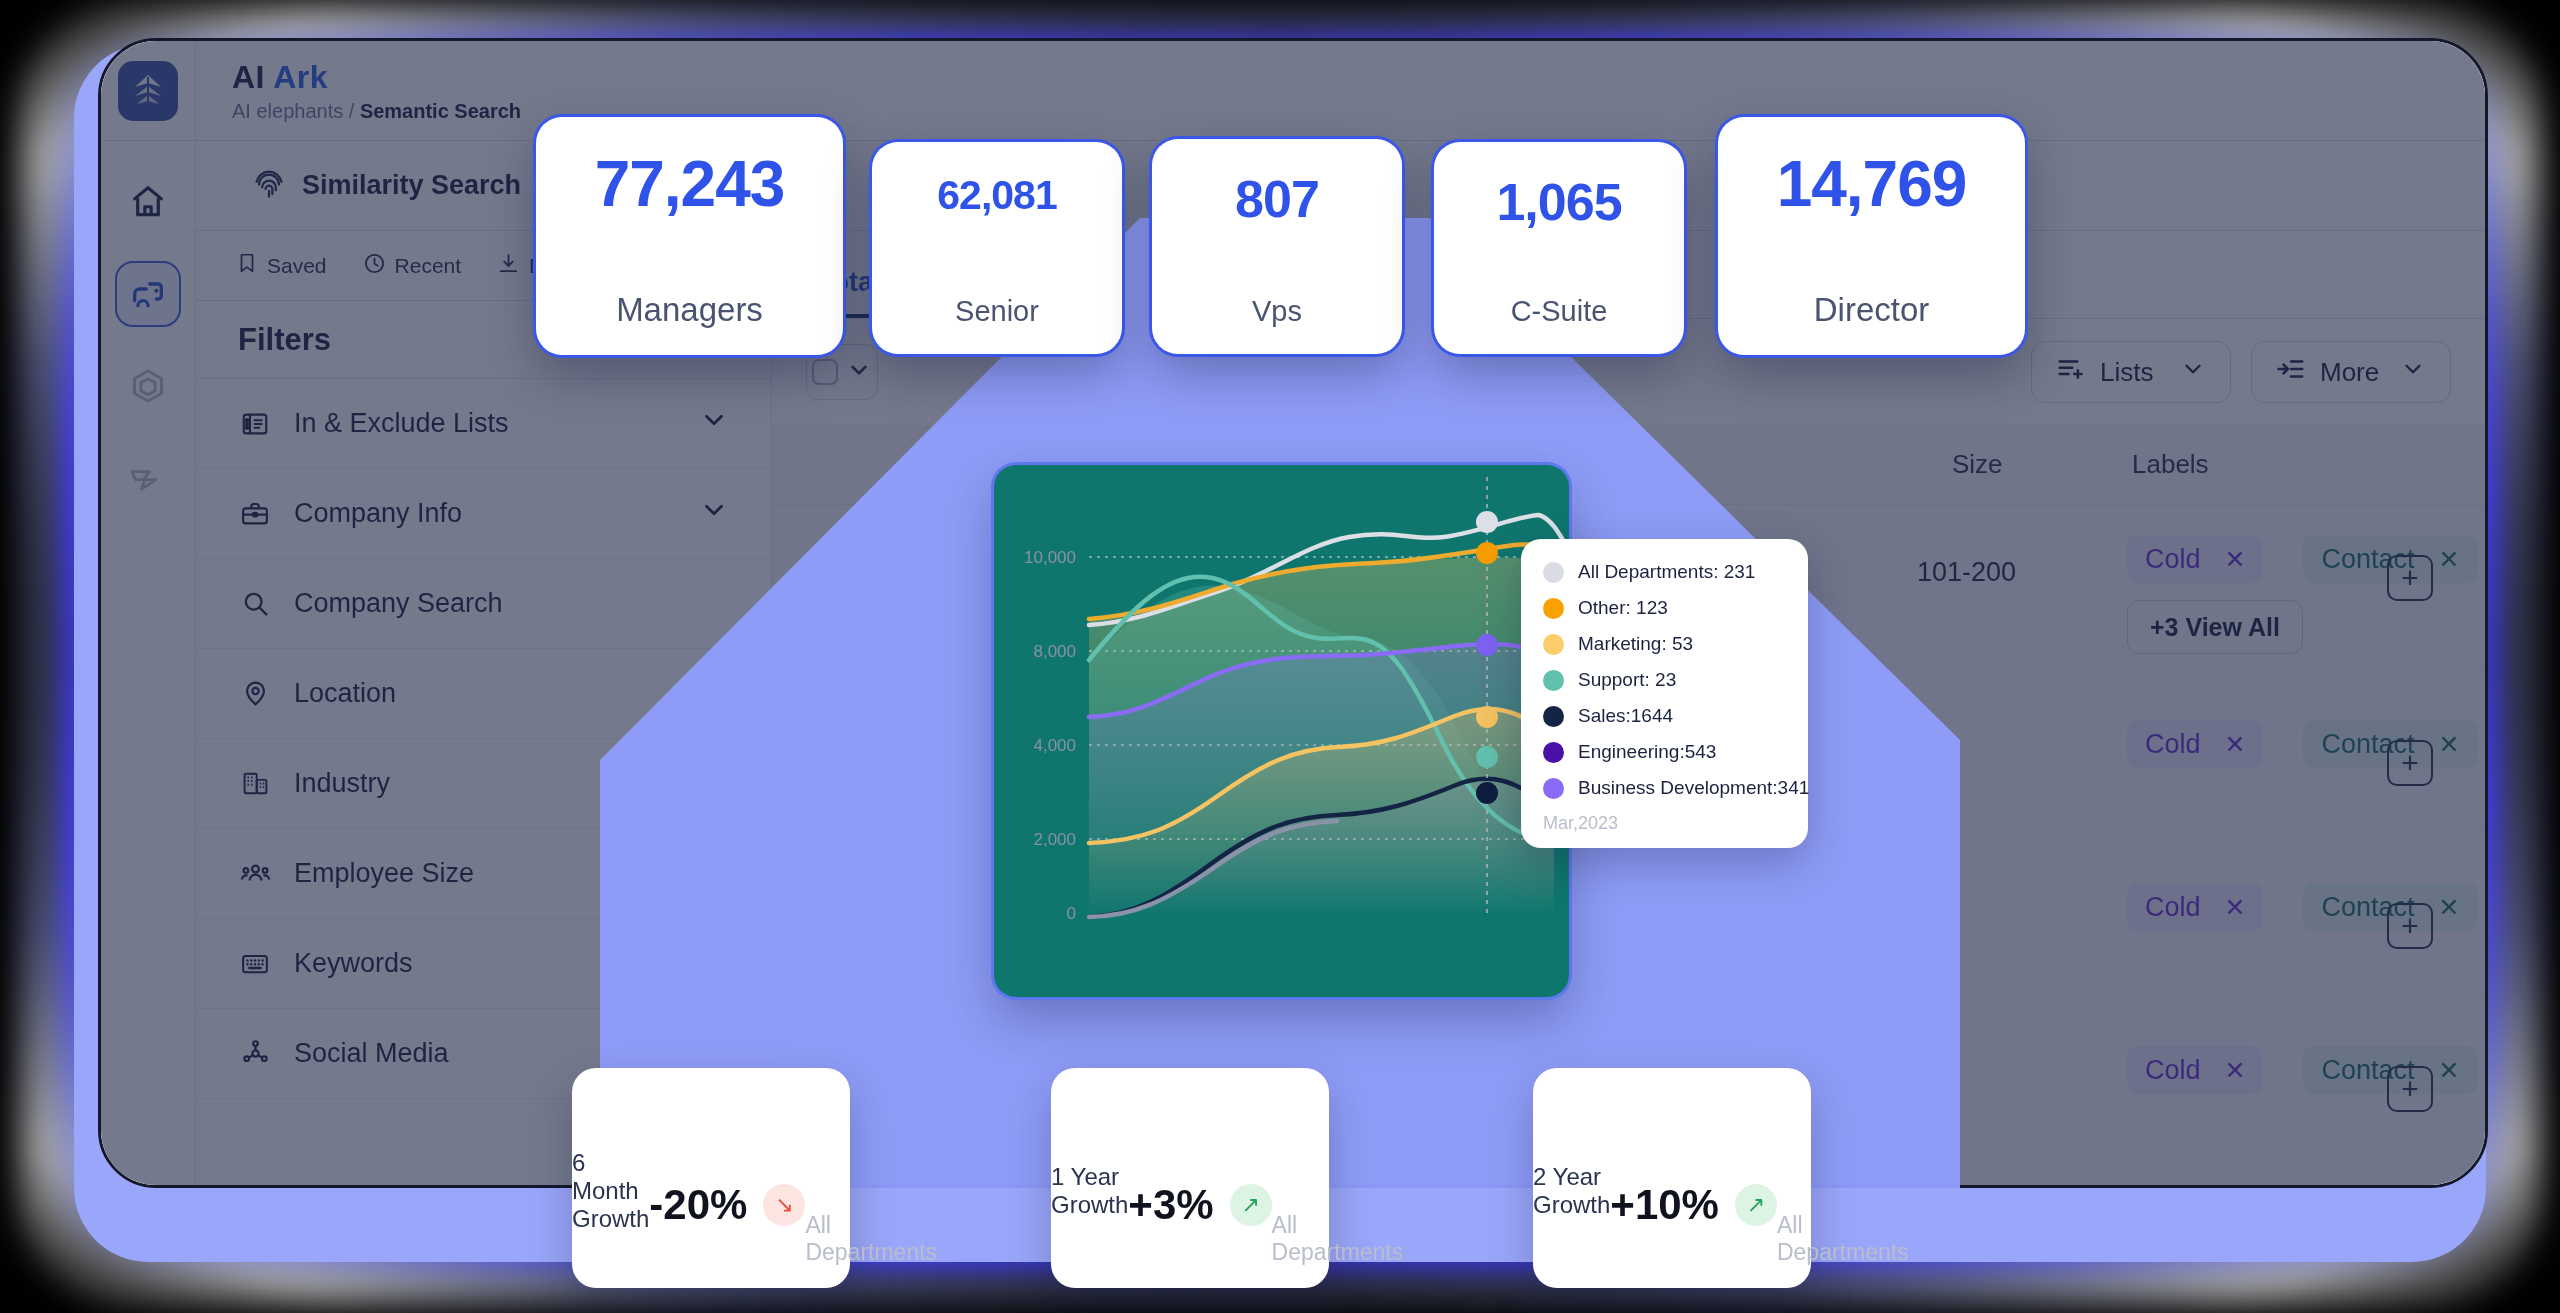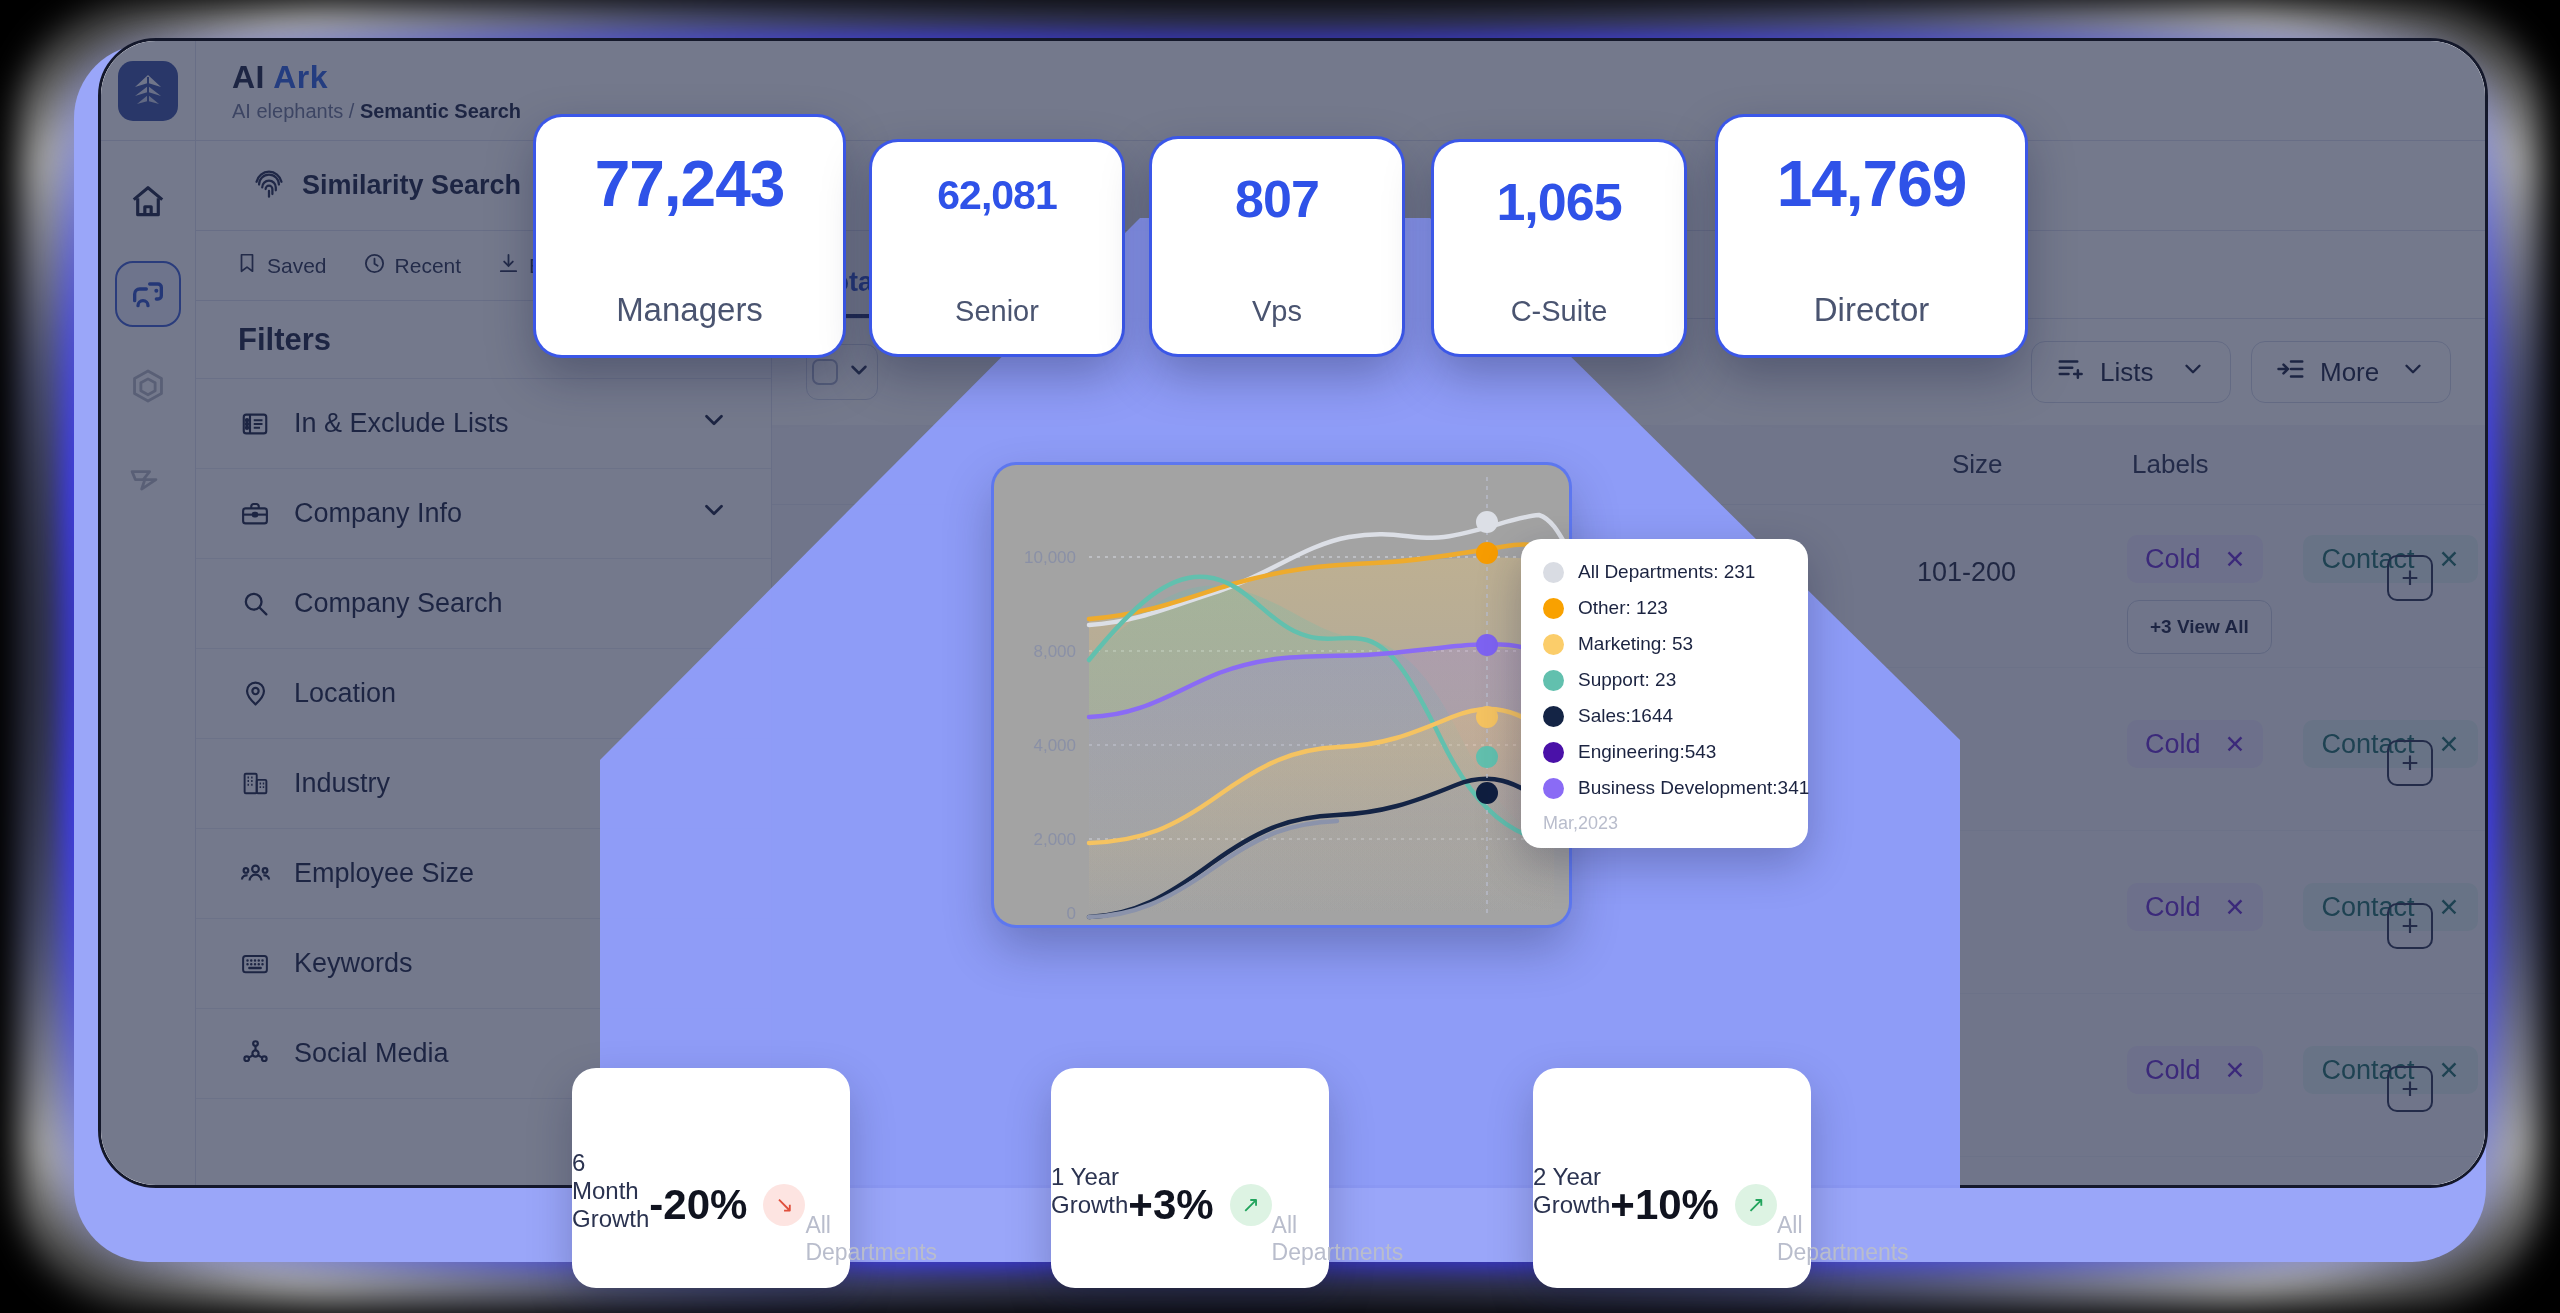--- a/index.html
+++ b/index.html
@@ -113,39 +113,39 @@
   .trow{ position:absolute; left:0; width:100%; height:163px; border-bottom:1px solid #e9ecf4;}
   .tsize{ position:absolute; left:1145px; top:52px; font-size:27px; color:#22293f;}
   .chips{ position:absolute; left:1355px; top:30px; display:flex; gap:40px; align-items:center;}
   .chip{ height:48px; padding:0 18px; border-radius:10px; display:flex; align-items:center;
     gap:24px; font-size:27px;}
   .chip.cold{ background:#ece6fb; color:#6b2fcf;}
   .chip.contact{ background:#dff0ee; color:#1f6e66;}
   .chip .x{ font-size:25px; }
   .viewall{ position:absolute; left:1355px; top:95px; height:54px; padding:0 22px;
     border:1px solid #c8cee0; border-radius:12px; display:flex; align-items:center;
-    font-size:19px; font-weight:700; color:#1b2340;}
+    font-size:25px; font-weight:700; color:#1b2340;}
   .plusbtn{ position:absolute; right:52px; top:50px; width:46px; height:46px;
     border:2px solid #2b3350; border-radius:10px; display:flex; align-items:center;
     justify-content:center; color:#2b3350; font-size:30px; line-height:1;}
 
   
   .cone{ position:absolute; inset:0; z-index:45; pointer-events:none;}
 
   
   .statcard{ position:absolute; z-index:60; background:#fff; border-radius:26px;
     box-shadow:0 0 0 3px #3b57e8, 0 20px 48px rgba(20,25,60,.35);
     display:flex; flex-direction:column; align-items:center; justify-content:space-between;
     padding:30px 10px 26px 10px;}
   .stat-num{ font-size:64px; font-weight:700; color:#2f52e8; letter-spacing:-1px;}
   .stat-lbl{ font-size:33px; color:#4a5470;}
 
   
-  .chartcard{ position:absolute; left:994px; top:465px; width:575px; height:460px;
-    background:#a3a3a3; border-radius:22px; z-index:58;
+  .chartcard{ position:absolute; left:994px; top:465px; width:575px; height:532px;
+    background:#0f766e; border-radius:22px; z-index:58;
     box-shadow:0 0 0 3px #5d77ef, 0 22px 50px rgba(20,25,60,.3); overflow:hidden;}
 
   
   .tooltip{ position:absolute; left:1521px; top:539px; width:287px; z-index:70;
     background:#fff; border-radius:20px; padding:22px 16px 14px 22px;
     box-shadow:0 16px 44px rgba(20,25,60,.28);}
   .tt-row{ display:flex; align-items:center; gap:14px; margin-bottom:14px;}
   .tt-dot{ width:21px; height:21px; border-radius:50%; flex:none;}
   .tt-txt{ font-size:19px; color:#1b2340; white-space:nowrap;}
   .tt-date{ font-size:18px; color:#b9bdcc; margin-top:2px;}

